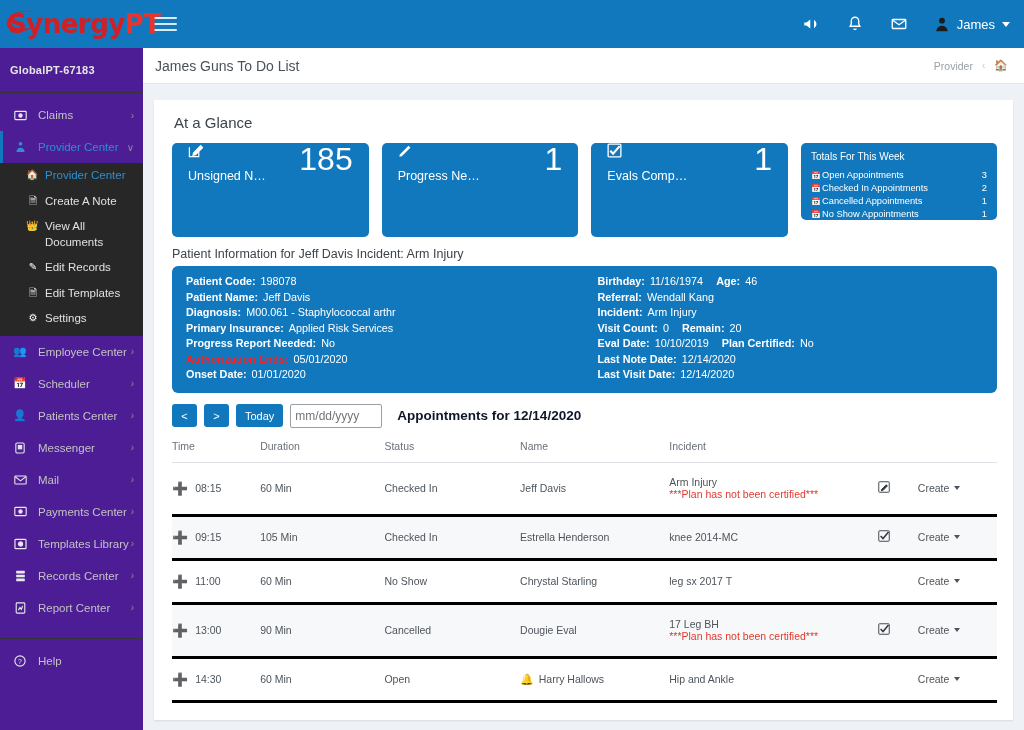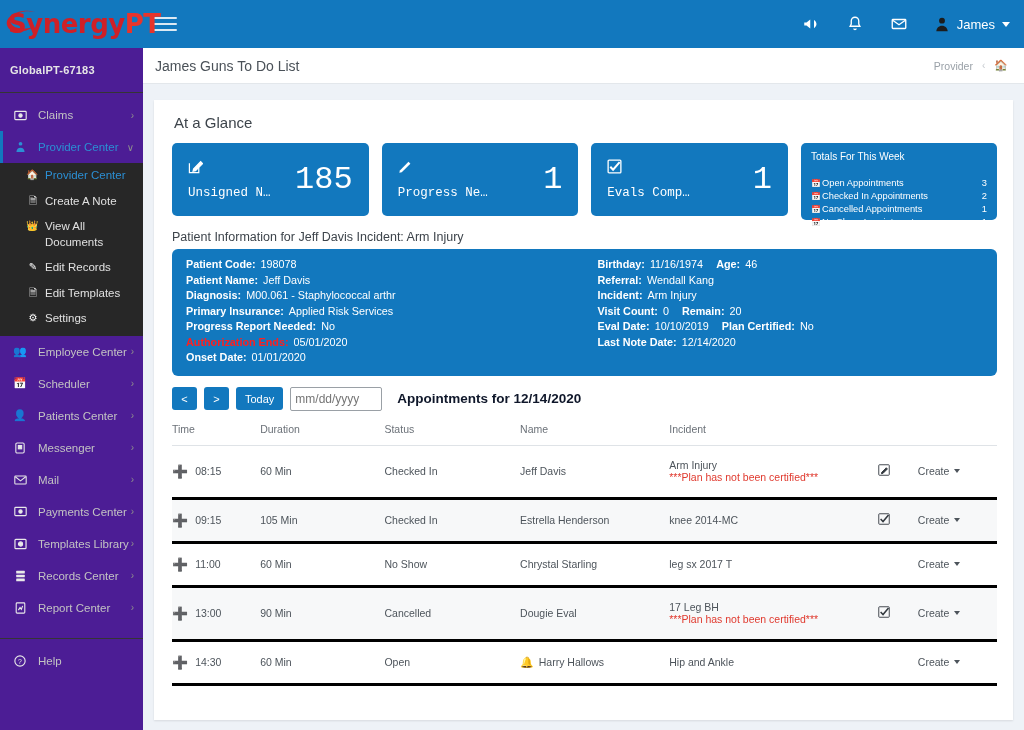--- a/index.html
+++ b/index.html
@@ -96,34 +96,34 @@
   .panel {
     position:absolute; top:52px; left:11px; width:859px; height:620px;
     background:#fff; box-shadow:0 1px 2px rgba(0,0,0,.10);
   }
   .glance-title { font-size:15px; color:#3b4busy; }
   .glance-title { font-size:15px; color:#3d444b; padding:14px 0 0 20px; font-weight:normal;}
 
   
   .cards { display:flex; padding:12px 16px 0 18px; gap:13px; }
   .card {
-    background:#1278be; border-radius:5px; height:73px; flex:1;
-    display:flex; align-items:center; padding:0 16px; color:#fff;
-    cursor:pointer; min-width:0;font-family:Liberation Mono, monospace;
+    background:#1278be; border-radius:5px; height:94px; flex:1;
+    display:flex; padding:0 16px; color:#fff;
+    cursor:pointer; min-width:0;
   }
   .card-left { flex:1; min-width:0; }
   .card-ico { font-size:14px; margin-bottom:5px; display:block; }
   .card-lbl { font-size:12.5px; white-space:nowrap; overflow:hidden; }
   .card-num { font-size:32px; font-weight:normal; line-height:1; margin-left:8px; }
 
   .totals {
     background:#1278be; border-radius:5px; height:77px; width:196px;
     color:#fff; padding:8px 10px 0 10px; flex:none;
   }
-  .totals-h { font-size:10px; margin-bottom:15px; }
+  .totals-h { font-size:10px; margin-bottom:7px; }
   .trow { display:flex; align-items:center; font-size:9.3px; line-height:13px; }
   .trow .tico { width:11px; font-size:8px; }
   .trow .tlbl { flex:1; }
   .trow .tval { width:22px; text-align:right; }
 
   
   .pi-title { font-size:12.5px; color:#3d444b; padding:10px 0 5px 18px; }
   .pinfo {
     margin:0 16px 0 18px; background:#1278be; border-radius:6px;
     color:#fff; display:flex; padding:8px 2px 10px 14px;
@@ -480,20 +480,23 @@
             <b>Visit Count:</b><span class="v">0</span>
             <b style="margin-left:10px">Remain:</b><span class="v">20</span>
           </div>
           <div class="pline">
             <b>Eval Date:</b><span class="v">10/10/2019</span>
             <b style="margin-left:10px">Plan Certified:</b><span class="v">No</span>
           </div>
           <div class="pline">
             <b>Last Note Date:</b><span class="v">12/14/2020</span>
           </div>
+          <div class="pline">
+            <b>Last Visit Date:</b><span class="v">12/14/2020</span>
+          </div>
         </div>
       </div>
 
       <div class="datenav">
         <button class="dbtn">&lt;</button>
         <button class="dbtn">&gt;</button>
         <button class="dbtn today">Today</button>
         <input class="dateinput" type="text" placeholder="mm/dd/yyyy" style="">
         <span class="appts-for">Appointments for 12/14/2020</span>
       </div>

